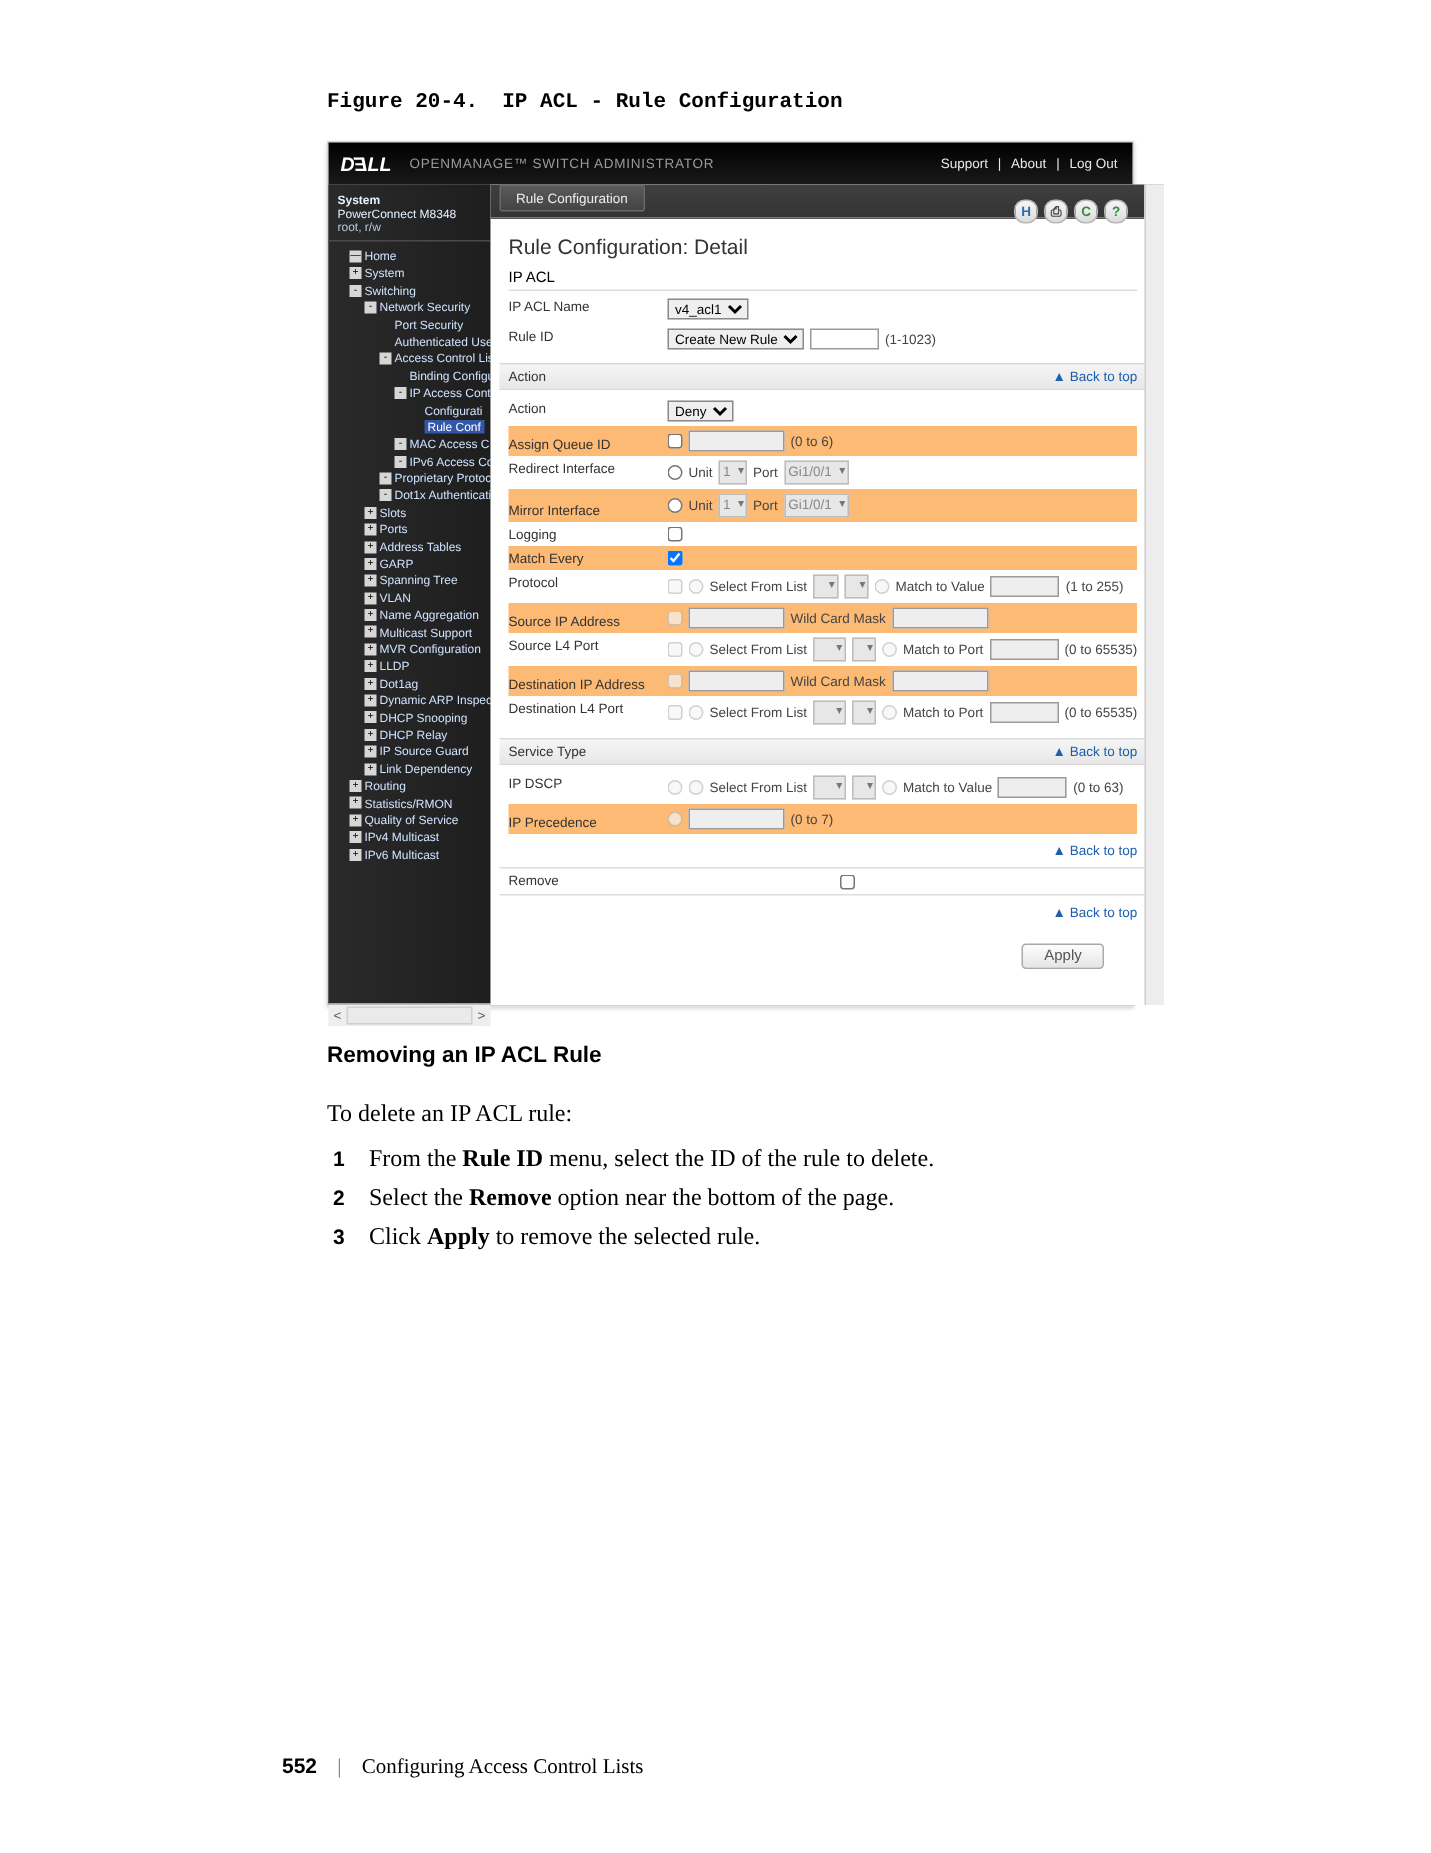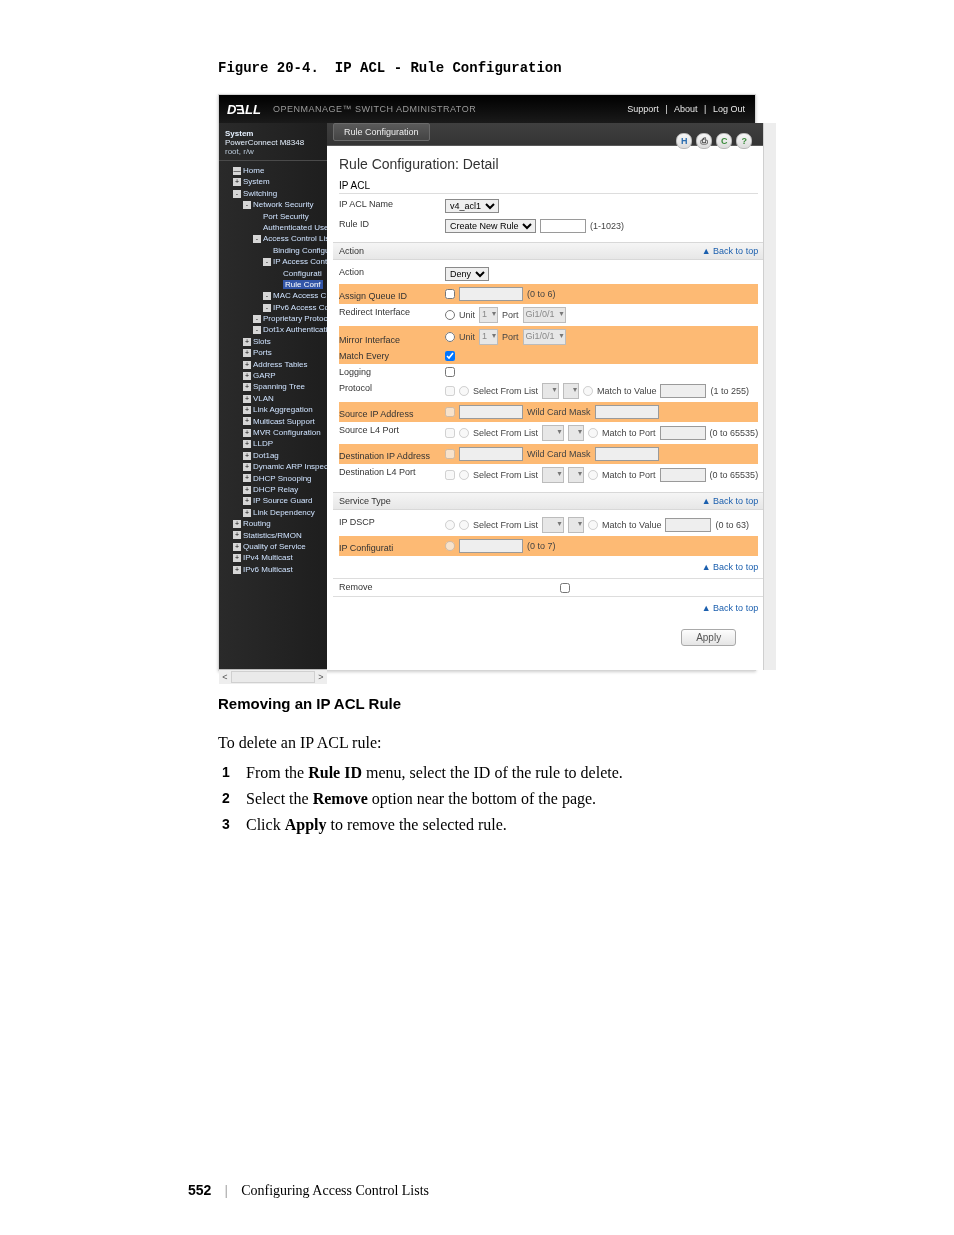--- a/index.html
+++ b/index.html
@@ -62,21 +62,21 @@
 .apply-row{text-align:right;padding:10px 22px 14px 0;}
 .apply-btn{display:inline-block;padding:2px 14px;background:linear-gradient(#fdfdfd,#e5e5e5);border:1px solid #a9a9a9;border-radius:3px;color:#555;font-size:10px;}
 
 .body-text{margin-left:218px;width:520px;margin-top:24px;color:#000;}
 .body-text h3{font-family:Arial,Helvetica,sans-serif;font-weight:bold;font-size:15px;margin:0 0 22px 0;}
 .body-text p.lead{font-family:"Times New Roman",serif;font-size:16px;margin:6px 0 8px 0;}
 .body-text ol{list-style:none;padding:0;margin:0 0 0 28px;}
 .body-text ol li{font-family:"Times New Roman",serif;font-size:16px;padding:4px 0;position:relative;}
 .body-text ol li .num{position:absolute;left:-24px;font-family:Arial,Helvetica,sans-serif;font-weight:bold;font-size:14px;}
 .body-text .bold{font-weight:bold;}
-.footer{position:absolute;bottom:36px;left:188px;font-size:14px;}
+.footer{position:absolute;bottom:48px;left:188px;font-size:14px;}
 .footer .pnum{font-family:Arial,Helvetica,sans-serif;font-weight:bold;}
 .footer .pdiv{color:#777;padding:0 10px;}
 .footer .chap{font-family:"Times New Roman",serif;}
 </style>
 </head>
 <body>
 <div class="page">
 
 <div class="figure-caption">
   <span>Figure 20-4.</span><span class="sep"></span><span>IP ACL - Rule Configuration</span>
@@ -123,21 +123,21 @@
                         </ul></li>
                       <li><span class="ic">-</span><span class="lbl">Proprietary Protocol</span></li>
                       <li><span class="ic">-</span><span class="lbl">Dot1x Authentication</span></li>
                     </ul></li>
                   <li><span class="ic">+</span><span class="lbl">Slots</span></li>
                   <li><span class="ic">+</span><span class="lbl">Ports</span></li>
                   <li><span class="ic">+</span><span class="lbl">Address Tables</span></li>
                   <li><span class="ic">+</span><span class="lbl">GARP</span></li>
                   <li><span class="ic">+</span><span class="lbl">Spanning Tree</span></li>
                   <li><span class="ic">+</span><span class="lbl">VLAN</span></li>
-                  <li><span class="ic">+</span><span class="lbl">Link Aggregation</span></li>
+                  <li><span class="ic">+</span><span class="lbl">Name Aggregation</span></li>
                   <li><span class="ic">+</span><span class="lbl">Multicast Support</span></li>
                   <li><span class="ic">+</span><span class="lbl">MVR Configuration</span></li>
                   <li><span class="ic">+</span><span class="lbl">LLDP</span></li>
                   <li><span class="ic">+</span><span class="lbl">Dot1ag</span></li>
                   <li><span class="ic">+</span><span class="lbl">Dynamic ARP Inspection</span></li>
                   <li><span class="ic">+</span><span class="lbl">DHCP Snooping</span></li>
                   <li><span class="ic">+</span><span class="lbl">DHCP Relay</span></li>
                   <li><span class="ic">+</span><span class="lbl">IP Source Guard</span></li>
                   <li><span class="ic">+</span><span class="lbl">Link Dependency</span></li>
                 </ul></li>
@@ -220,30 +220,30 @@
         <div class="section-row row-bg">
           <div class="rlabel">Mirror Interface</div>
           <div class="field-controls">
             <input type="radio" name="ifsel" style="">
             <span class="hint">Unit</span>
             <span class="drop-dis">1</span>
             <span class="hint">Port</span>
             <span class="drop-dis">Gi1/0/1</span>
           </div>
         </div>
+        <div class="section-row">
+          <div class="rlabel">Logging</div>
+          <div class="field-controls">
+                <input type="checkbox" style="">
+              </div>
+        </div>
         <div class="section-row row-bg">
           <div class="rlabel">Match Every</div>
           <div class="field-controls">
                 <input type="checkbox" checked="" style="">
-              </div>
-        </div>
-        <div class="section-row">
-          <div class="rlabel">Logging</div>
-          <div class="field-controls">
-                <input type="checkbox" style="">
               </div>
         </div>
         <div class="section-row">
           <div class="rlabel">Protocol</div>
           <div class="field-controls">
             <input type="checkbox" disabled="" style="">
             <input type="radio" disabled="" style="">
             <span class="hint">Select From List</span>
             <span class="drop-dis">&nbsp;</span>
             <span class="drop-dis">&nbsp;</span>
@@ -313,21 +313,21 @@
             <span class="hint">Select From List</span>
             <span class="drop-dis">&nbsp;&nbsp;&nbsp;</span>
             <span class="drop-dis">&nbsp;</span>
             <input type="radio" disabled="" style="">
             <span class="hint">Match to Value</span>
             <input type="text" class="tbox-sm" disabled="" style="background: rgb(238, 238, 238);">
             <span class="hint" style="margin-left:auto;">(0 to 63)</span>
           </div>
         </div>
         <div class="section-row row-bg">
-          <div class="rlabel">IP Configurati</div>
+          <div class="rlabel">IP Precedence</div>
           <div class="field-controls">
             <input type="radio" name="srv" disabled="" style="">
             <input type="text" class="tbox" disabled="" style="background: rgb(238, 238, 238);">
             <span class="hint">(0 to 7)</span>
           </div>
         </div>
 
         <div class="back-solo">▲ Back to top</div>
 
         <div class="section-head" style="background:#fff;border:none;border-top:1px solid #ddd;border-bottom:1px solid #ddd;">

